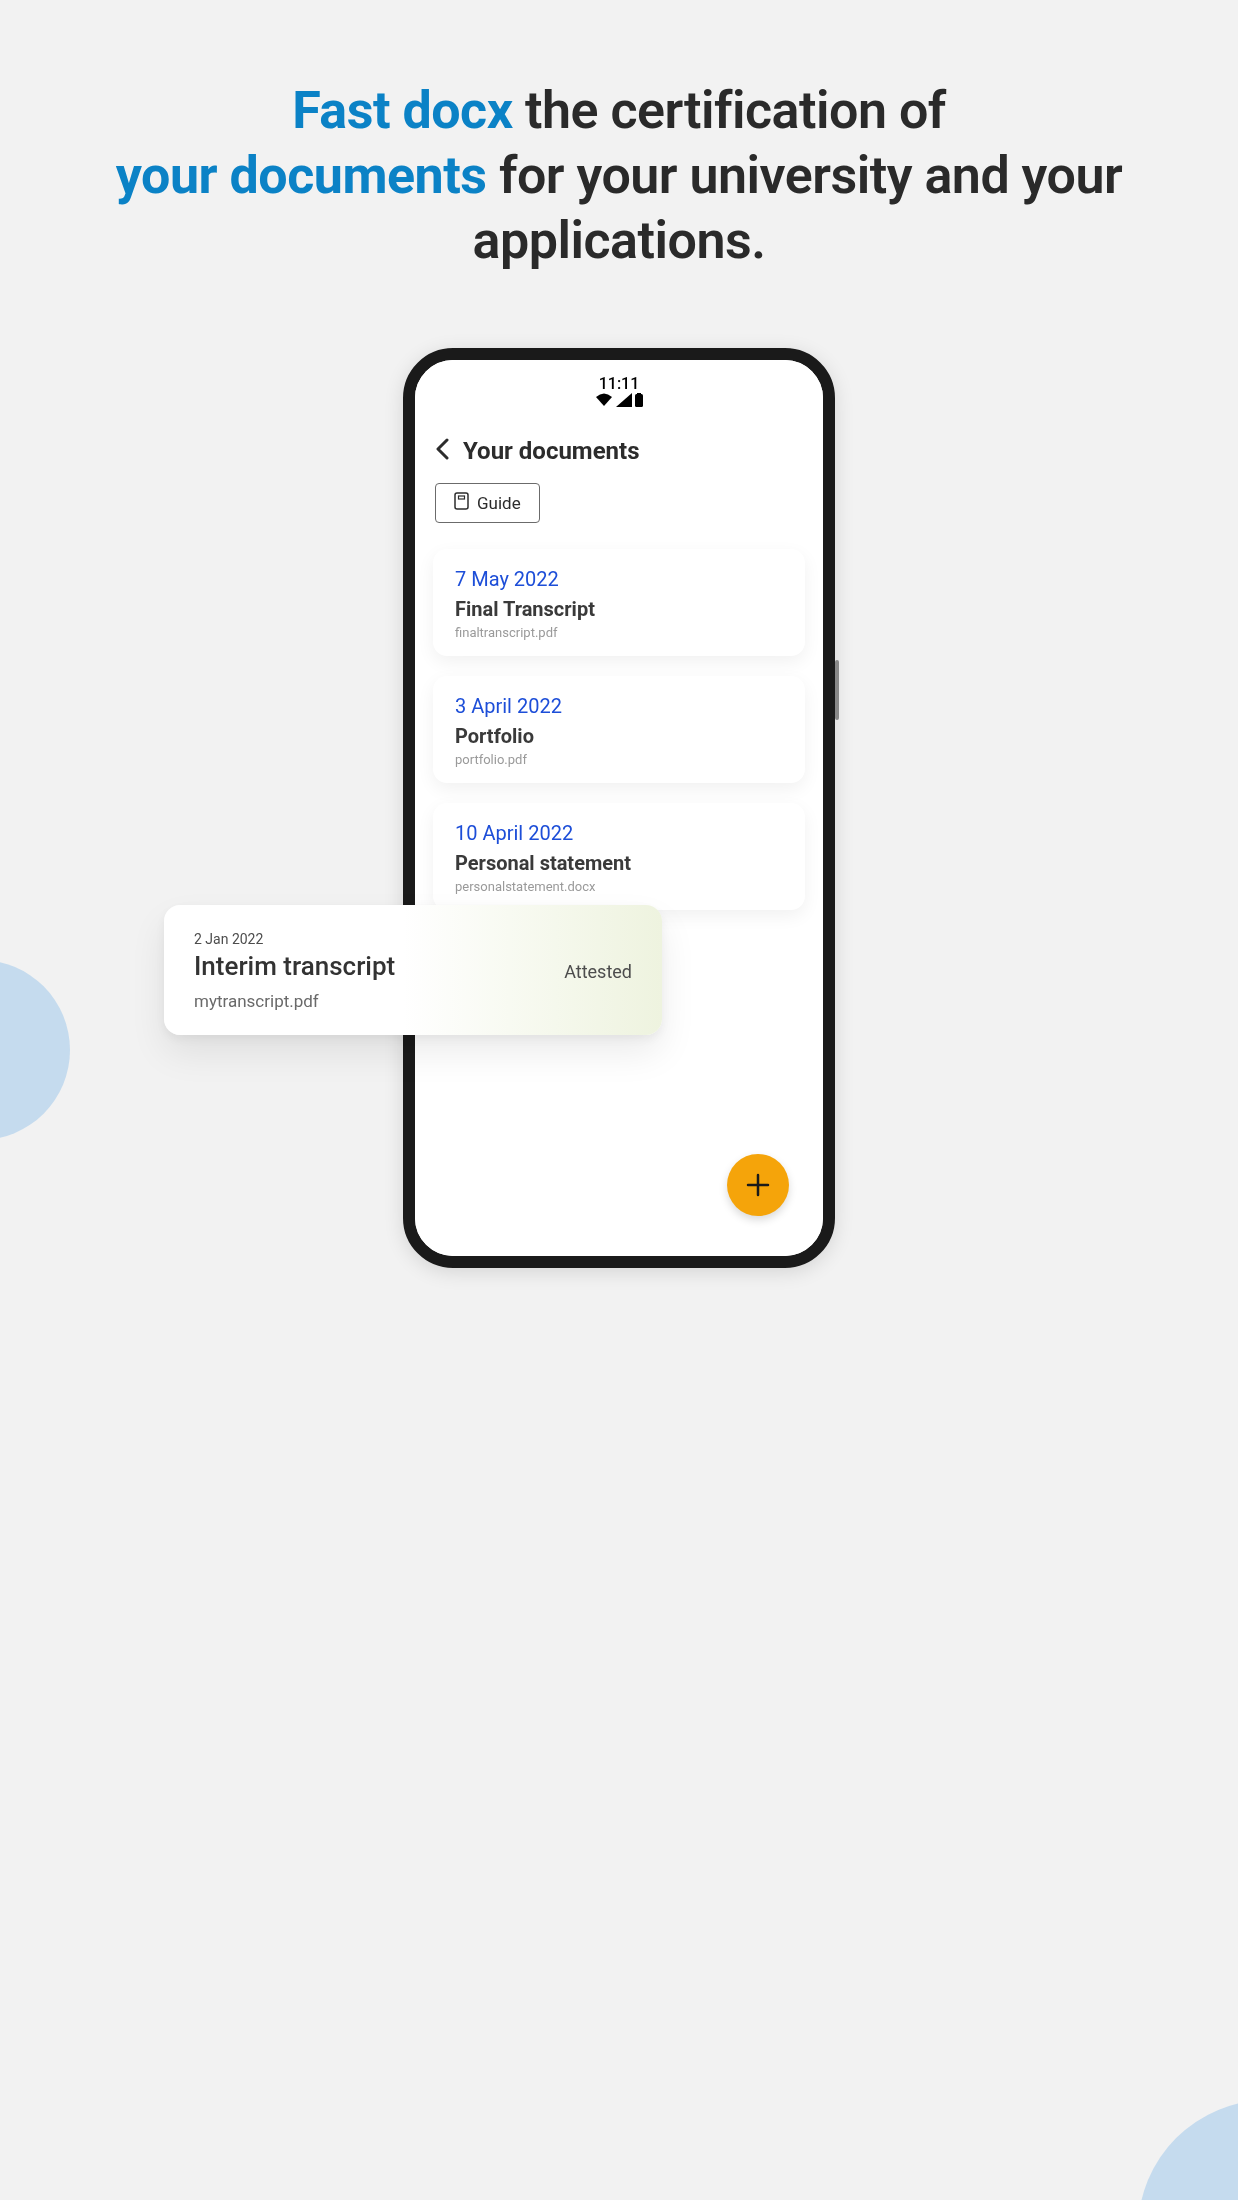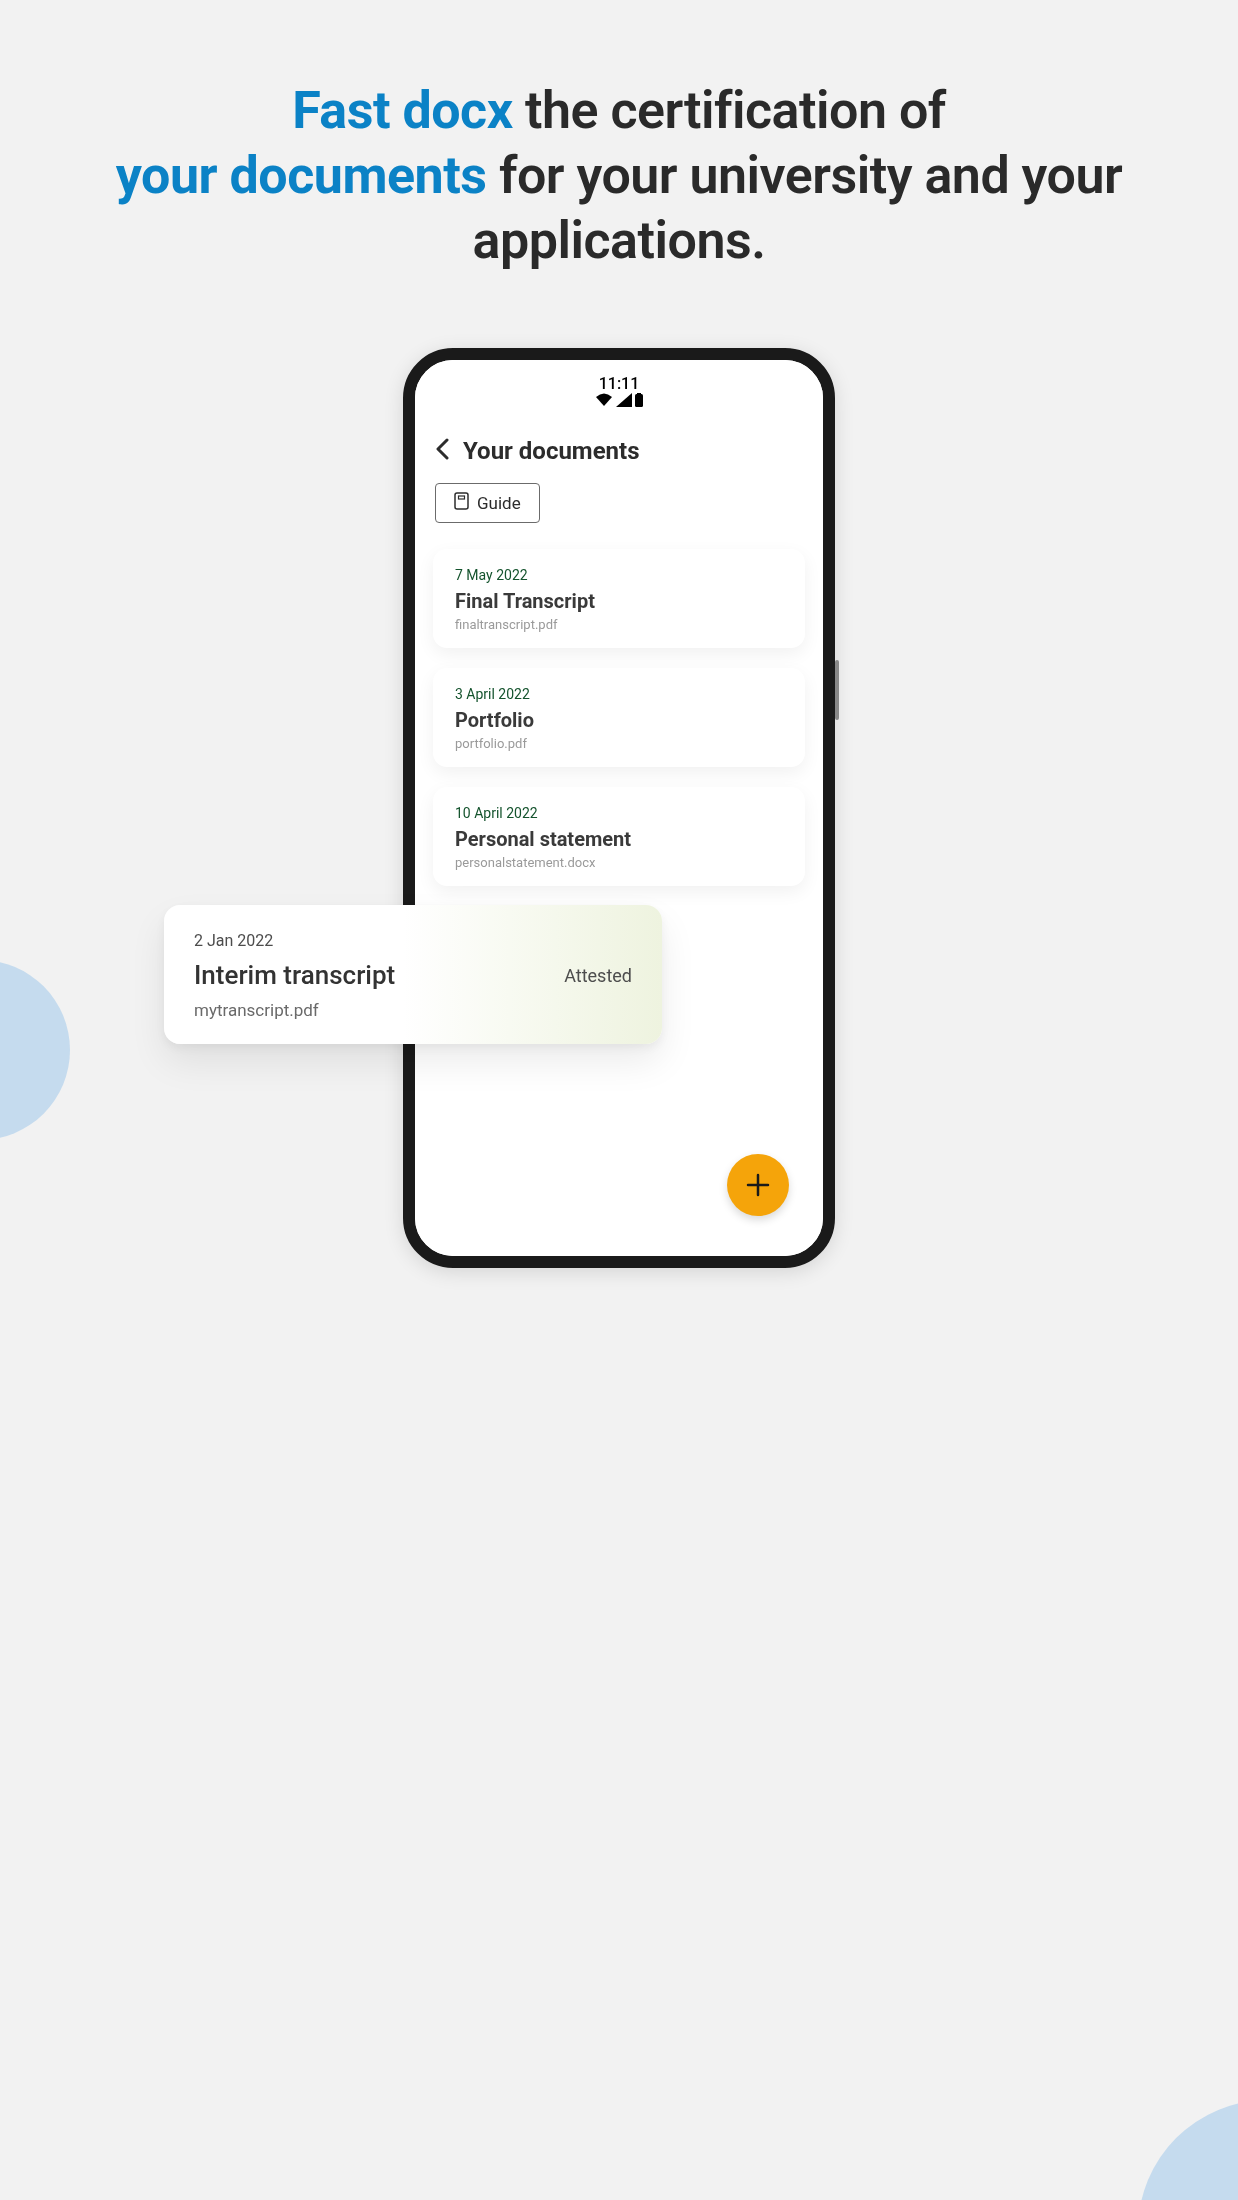--- a/index.html
+++ b/index.html
@@ -113,39 +113,39 @@
     margin: 0 0 26px 2px;
   }
 
   .doc-card {
     background: #fff;
     border-radius: 14px;
     padding: 18px 22px 16px;
     margin-bottom: 20px;
     box-shadow: 0 6px 18px rgba(0,0,0,0.06);
   }
-  .doc-date { font-size: 14px; color: #14532d; margin-bottom: 6px; }
+  .doc-date { font-size: 20px; color: #1d4ed8; margin-bottom: 6px; }
   .doc-title { font-size: 20px; font-weight: 700; color: #3a3a3a; margin-bottom: 4px; }
   .doc-file { font-size: 13px; color: #9a9a9a; }
 
   
   .popout-card {
     position: absolute;
     top: 905px;
     left: 164px;
     width: 498px;
     background: linear-gradient(90deg, #fff 0%, #fff 48%, #eef3df 100%);
     border-radius: 16px;
     padding: 26px 30px 24px;
     box-shadow: 0 18px 36px rgba(0,0,0,0.08), 0 4px 10px rgba(0,0,0,0.05);
     display: flex;
     justify-content: space-between;
     align-items: center;
   }
-  .popout-left .doc-date { font-size: 16px; color:#4d4d4d; margin-bottom:10px;}
+  .popout-left .doc-date { font-size: 14px; color:#4d4d4d; margin-bottom:4px;}
   .popout-left .doc-title { font-size: 26px; font-weight:500; color:#333; margin-bottom:10px;}
   .popout-left .doc-file  { font-size: 17px; color:#6a6a6a; }
   .popout-status { font-size: 18px; color:#4d4d4d; }
 
   
   .fab {
     position: absolute;
     right: 34px;
     bottom: 40px;
     width: 62px; height: 62px;

